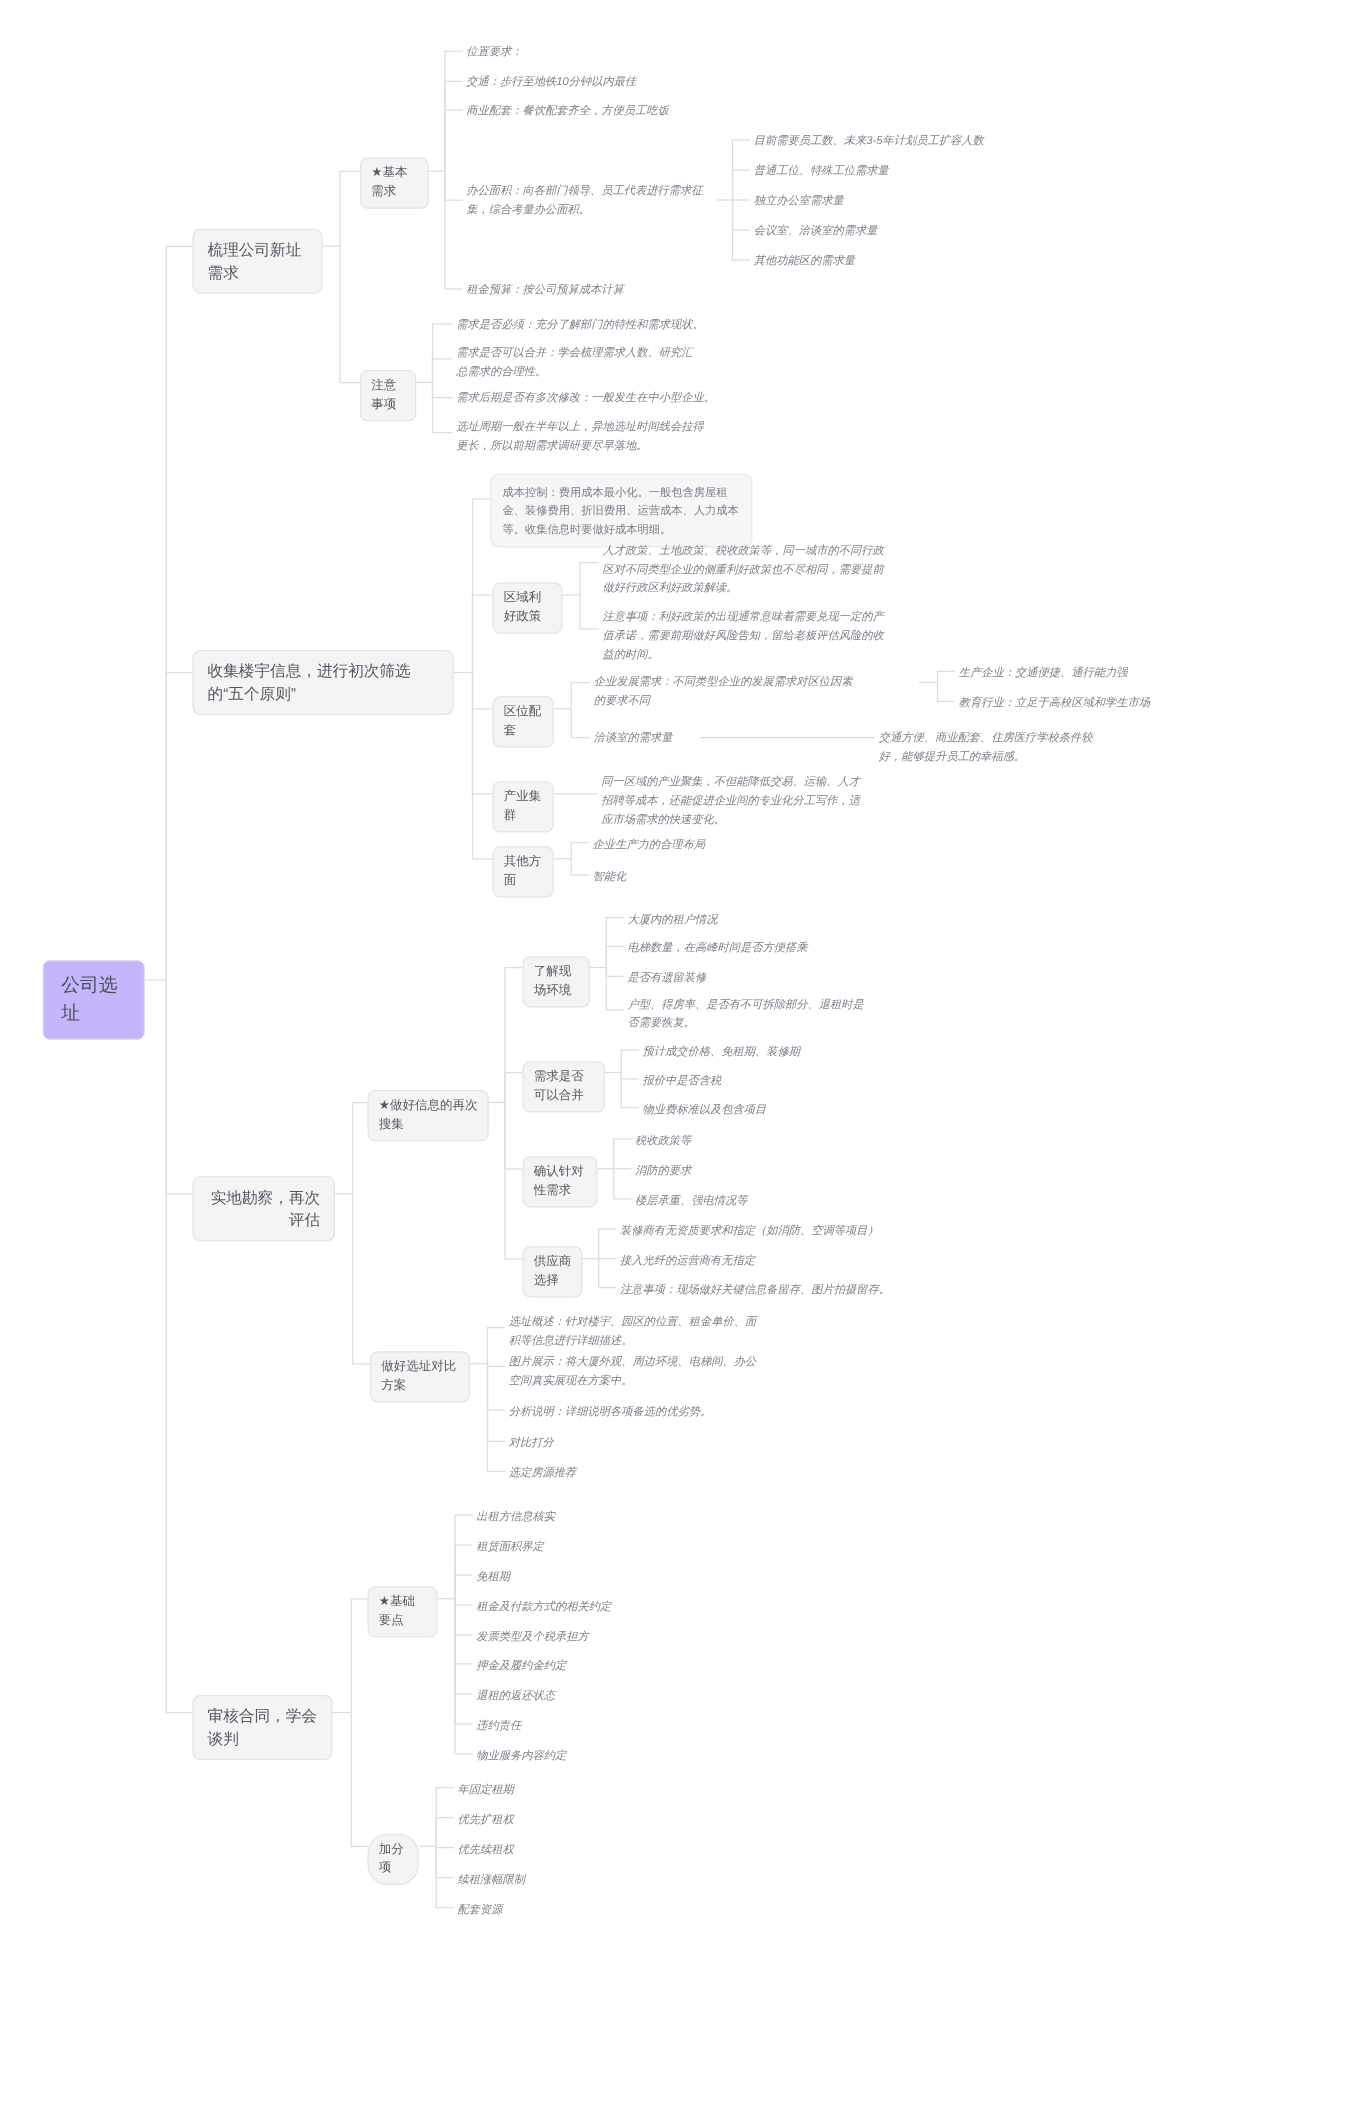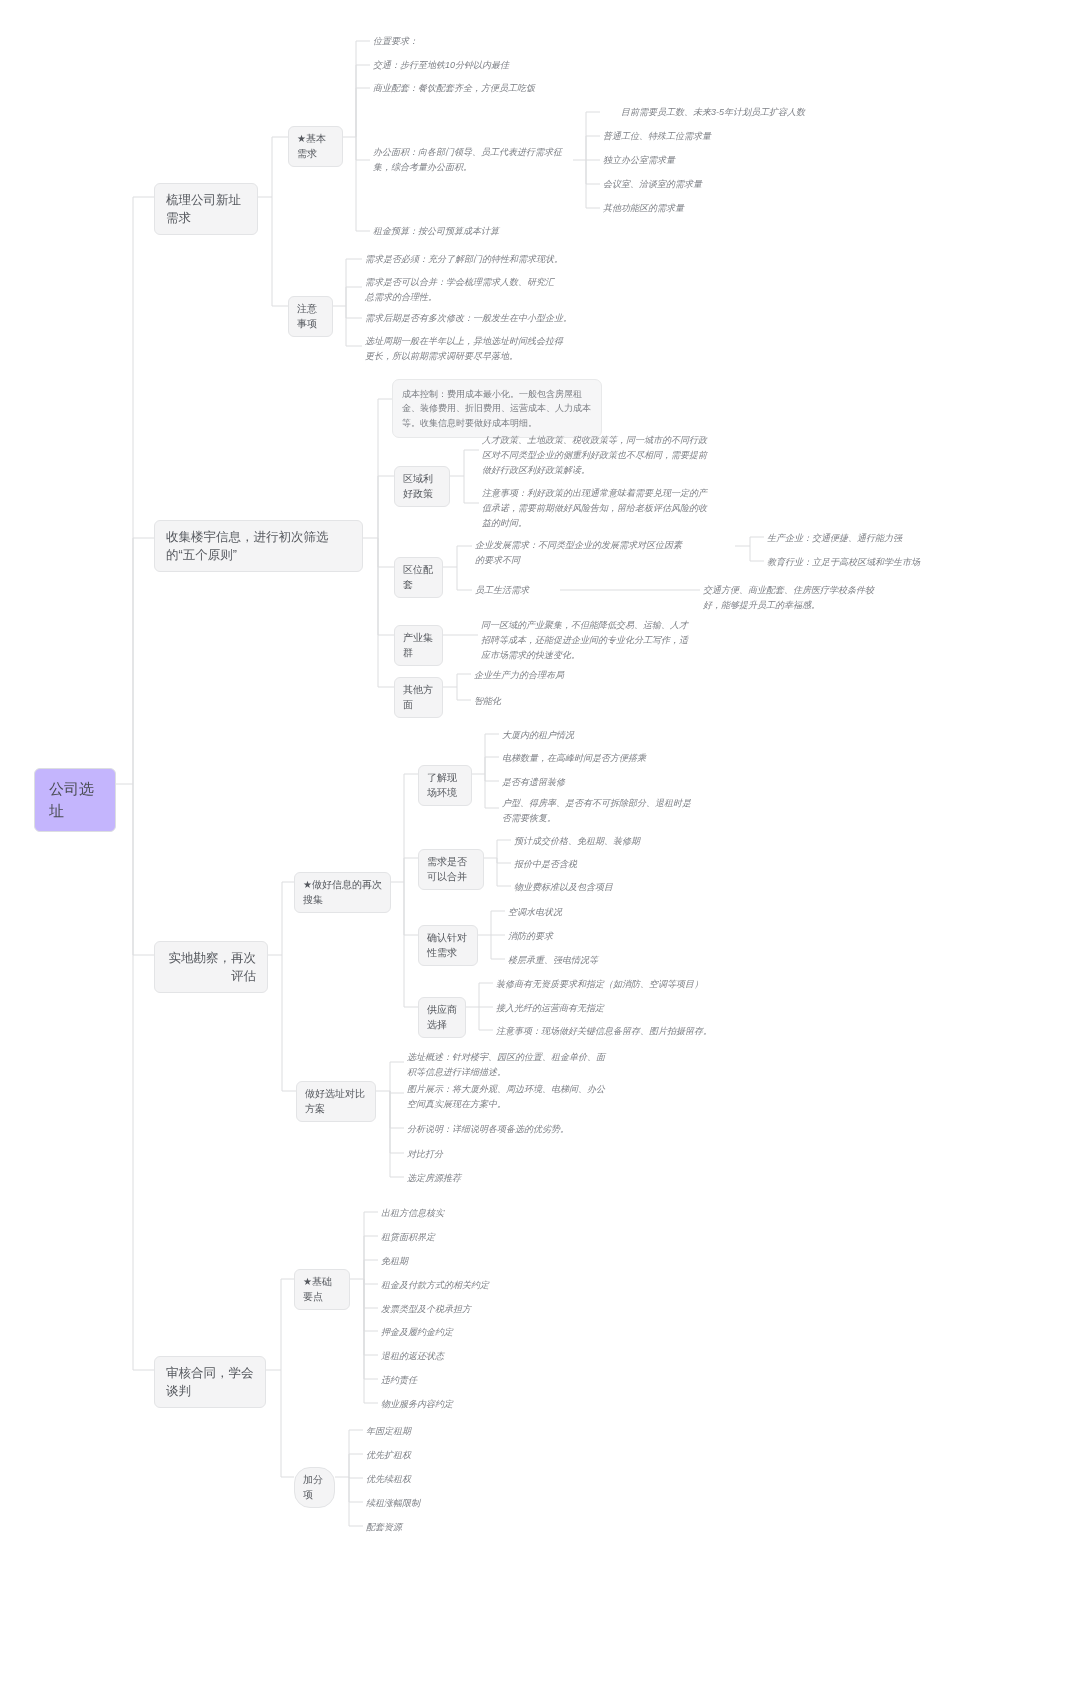--- a/index.html
+++ b/index.html
@@ -165,21 +165,21 @@
 
   <div class="node box lvl1" style="left:154px;top:183px;width:104px;">梳理公司新址需求</div>
 
   <div class="node box lvl2" style="left:288px;top:126px;width:55px;">★基本需求</div>
   <div class="node leaf" style="left:373px;top:34px;width:200px;">位置要求：</div>
   <div class="node leaf" style="left:373px;top:58px;width:230px;">交通：步行至地铁10分钟以内最佳</div>
   <div class="node leaf" style="left:373px;top:81px;width:240px;">商业配套：餐饮配套齐全，方便员工吃饭</div>
   <div class="node leaf" style="left:373px;top:145px;width:203px;">办公面积：向各部门领导、员工代表进行需求征集，综合考量办公面积。</div>
   <div class="node leaf" style="left:373px;top:224px;width:200px;">租金预算：按公司预算成本计算</div>
 
-  <div class="node leaf lvl3" style="left:603px;top:105px;width:220px;text-align:center;">目前需要员工数、未来3-5年计划员工扩容人数</div>
+  <div class="node leaf lvl3" style="left:603px;top:105px;width:220px;">目前需要员工数、未来3-5年计划员工扩容人数</div>
   <div class="node leaf lvl3" style="left:603px;top:129px;width:210px;">普通工位、特殊工位需求量</div>
   <div class="node leaf lvl3" style="left:603px;top:153px;width:210px;">独立办公室需求量</div>
   <div class="node leaf lvl3" style="left:603px;top:177px;width:210px;">会议室、洽谈室的需求量</div>
   <div class="node leaf lvl3" style="left:603px;top:201px;width:210px;">其他功能区的需求量</div>
 
   <div class="node box lvl2" style="left:288px;top:296px;width:45px;">注意事项</div>
   <div class="node leaf" style="left:365px;top:252px;width:235px;">需求是否必须：充分了解部门的特性和需求现状。</div>
   <div class="node leaf" style="left:365px;top:275px;width:196px;">需求是否可以合并：学会梳理需求人数、研究汇总需求的合理性。</div>
   <div class="node leaf" style="left:365px;top:311px;width:250px;">需求后期是否有多次修改：一般发生在中小型企业。</div>
   <div class="node leaf" style="left:365px;top:334px;width:200px;">选址周期一般在半年以上，异地选址时间线会拉得更长，所以前期需求调研要尽早落地。</div>
@@ -187,21 +187,21 @@
   <div class="node box lvl1" style="left:154px;top:520px;width:209px;">收集楼宇信息，进行初次筛选的“五个原则”</div>
 
   <div class="node box note" style="left:392px;top:379px;width:210px;">成本控制：费用成本最小化。一般包含房屋租金、装修费用、折旧费用、运营成本、人力成本等。收集信息时要做好成本明细。</div>
 
   <div class="node box lvl2" style="left:394px;top:466px;width:56px;">区域利好政策</div>
   <div class="node leaf" style="left:482px;top:433px;width:225px;">人才政策、土地政策、税收政策等，同一城市的不同行政区对不同类型企业的侧重利好政策也不尽相同，需要提前做好行政区利好政策解读。</div>
   <div class="node leaf" style="left:482px;top:486px;width:225px;">注意事项：利好政策的出现通常意味着需要兑现一定的产值承诺，需要前期做好风险告知，留给老板评估风险的收益的时间。</div>
 
   <div class="node box lvl2" style="left:394px;top:557px;width:49px;">区位配套</div>
   <div class="node leaf" style="left:475px;top:538px;width:210px;">企业发展需求：不同类型企业的发展需求对区位因素的要求不同</div>
-  <div class="node leaf" style="left:475px;top:583px;width:80px;">员工生活需求</div>
+  <div class="node leaf" style="left:475px;top:583px;width:80px;">洽谈室的需求量</div>
   <div class="node leaf lvl3" style="left:703px;top:583px;width:175px;">交通方便、商业配套、住房医疗学校条件较好，能够提升员工的幸福感。</div>
   <div class="node leaf lvl3" style="left:767px;top:531px;width:160px;">生产企业：交通便捷、通行能力强</div>
   <div class="node leaf lvl3" style="left:767px;top:555px;width:180px;">教育行业：立足于高校区域和学生市场</div>
 
   <div class="node box lvl2" style="left:394px;top:625px;width:49px;">产业集群</div>
   <div class="node leaf" style="left:481px;top:618px;width:212px;">同一区域的产业聚集，不但能降低交易、运输、人才招聘等成本，还能促进企业间的专业化分工写作，适应市场需求的快速变化。</div>
 
   <div class="node box lvl2" style="left:394px;top:677px;width:49px;">其他方面</div>
   <div class="node leaf" style="left:474px;top:668px;width:180px;">企业生产力的合理布局</div>
   <div class="node leaf" style="left:474px;top:694px;width:120px;">智能化</div>
@@ -215,21 +215,21 @@
   <div class="node leaf lvl3" style="left:502px;top:751px;width:215px;">电梯数量，在高峰时间是否方便搭乘</div>
   <div class="node leaf lvl3" style="left:502px;top:775px;width:200px;">是否有遗留装修</div>
   <div class="node leaf lvl3" style="left:502px;top:796px;width:195px;">户型、得房率、是否有不可拆除部分、退租时是否需要恢复。</div>
 
   <div class="node box lvl2" style="left:418px;top:849px;width:66px;">需求是否可以合并</div>
   <div class="node leaf lvl3" style="left:514px;top:834px;width:215px;">预计成交价格、免租期、装修期</div>
   <div class="node leaf lvl3" style="left:514px;top:857px;width:200px;">报价中是否含税</div>
   <div class="node leaf lvl3" style="left:514px;top:880px;width:215px;">物业费标准以及包含项目</div>
 
   <div class="node box lvl2" style="left:418px;top:925px;width:60px;">确认针对性需求</div>
-  <div class="node leaf lvl3" style="left:508px;top:905px;width:200px;">空调水电状况</div>
+  <div class="node leaf lvl3" style="left:508px;top:905px;width:200px;">税收政策等</div>
   <div class="node leaf lvl3" style="left:508px;top:929px;width:200px;">消防的要求</div>
   <div class="node leaf lvl3" style="left:508px;top:953px;width:210px;">楼层承重、强电情况等</div>
 
   <div class="node box lvl2" style="left:418px;top:997px;width:48px;">供应商选择</div>
   <div class="node leaf lvl3" style="left:496px;top:977px;width:250px;">装修商有无资质要求和指定（如消防、空调等项目）</div>
   <div class="node leaf lvl3" style="left:496px;top:1001px;width:235px;">接入光纤的运营商有无指定</div>
   <div class="node leaf lvl3" style="left:496px;top:1024px;width:260px;">注意事项：现场做好关键信息备留存、图片拍摄留存。</div>
 
   <div class="node box lvl2" style="left:296px;top:1081px;width:80px;">做好选址对比方案</div>
   <div class="node leaf" style="left:407px;top:1050px;width:200px;">选址概述：针对楼宇、园区的位置、租金单价、面积等信息进行详细描述。</div>

